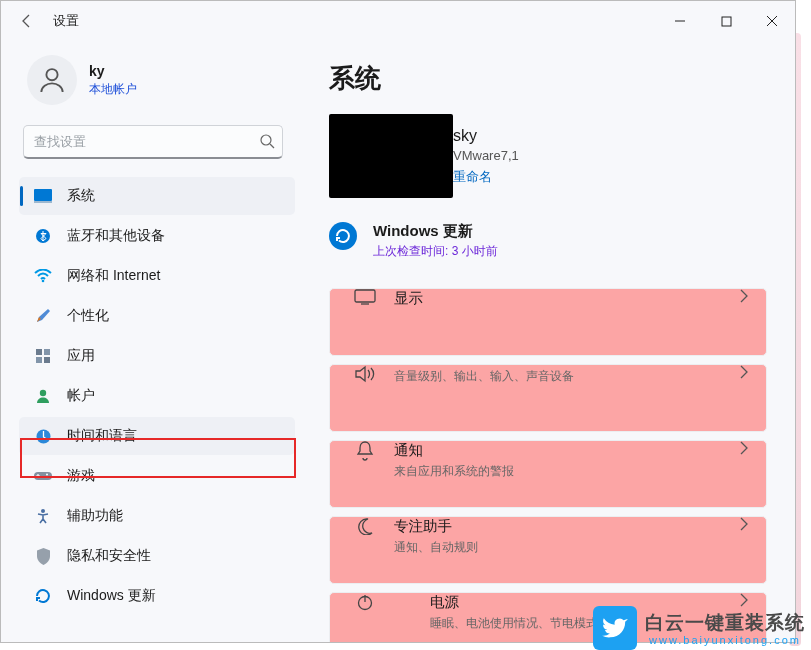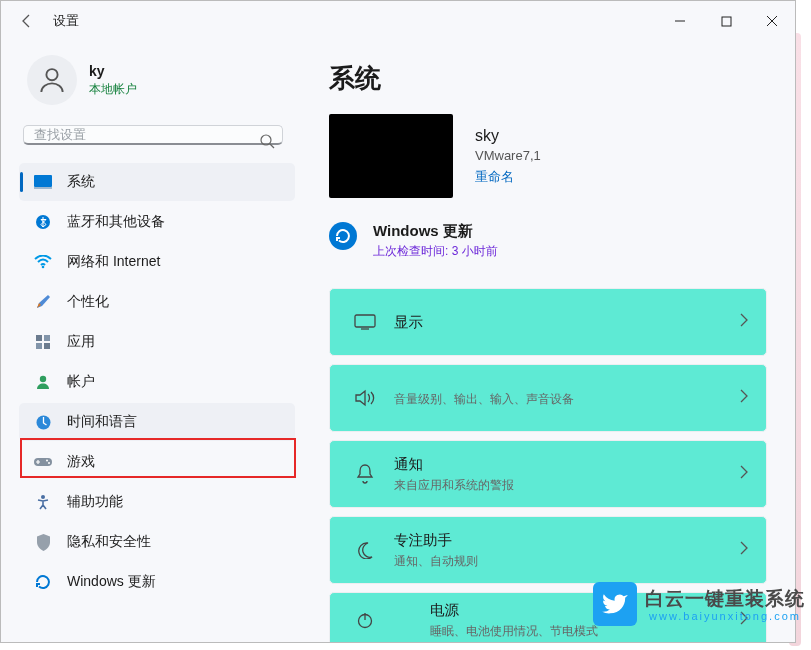--- a/index.html
+++ b/index.html
@@ -9,51 +9,51 @@
 .titlebar { height: 40px; display: flex; align-items: center; }
 .back-btn { width: 40px; height: 40px; display: flex; align-items: center; justify-content: center; color: #555; cursor: pointer; margin-left: 6px;}
 .app-title { font-size: 13px; color: #222; margin-left: 6px;}
 .win-controls { margin-left: auto; display: flex; }
 .win-btn { width: 46px; height: 40px; display: flex; align-items: center; justify-content: center; color: #222; cursor: pointer; }
 .content { display: flex; height: calc(100% - 40px); }
 .sidebar { width: 300px; padding: 14px 16px 0 22px; }
 .user-row { display: flex; align-items: center; gap: 12px; margin-bottom: 20px; padding-left: 4px;}
 .avatar { width: 50px; height: 50px; border-radius: 50%; background: #eceef2; display: flex; align-items: center; justify-content: center; color: #555;}
 .user-name { font-size: 14px; font-weight: 600; color: #1b1b1b;}
-.user-sub { font-size: 12px; color: #15803d; margin-top: 2px;}
+.user-sub { font-size: 12px; color: #1d4ed8; margin-top: 2px;}
 .search-box { position: relative; margin-bottom: 18px; }
-.search-input { width: 260px; height: 20px; border: 1px solid #d0d3d8; border-bottom: 2px solid #8a8d93; border-radius: 5px; background: #fbfcfd; padding: 0 34px 0 10px; font-size: 13px; outline: none; color: #333;}
+.search-input { width: 260px; height: 34px; border: 1px solid #d0d3d8; border-bottom: 2px solid #8a8d93; border-radius: 5px; background: #fbfcfd; padding: 0 34px 0 10px; font-size: 13px; outline: none; color: #333;}
 .search-input::placeholder { color: #9aa0a6; }
 .search-icon { position: absolute; right: 10px; top: 8px; color: #666; pointer-events:none;}
 .nav { display: flex; flex-direction: column; gap: 2px; width: 276px; margin-left: -4px; }
 .nav-item { display: flex; align-items: center; height: 38px; border-radius: 5px; padding: 0 10px 0 14px; cursor: pointer; font-size: 14px; color: #1b1b1b; position: relative; gap: 14px;}
 .nav-item .nic { width: 20px; height: 20px; display:flex; align-items:center; justify-content:center; }
 .nav-item.active { background: #eef0f5; }
 .nav-item.active::before { content:""; position:absolute; left:1px; top:9px; bottom:9px; width:3px; background:#0067c0; border-radius:2px;}
 .nav-item.hover { background: #eef0f5; }
 .highlight-box { position: absolute; border: 2px solid #e62828; pointer-events: none; }
 .main { flex: 1; padding: 20px 28px 0 28px; overflow-y:auto;}
 .page-title { font-size: 26px; font-weight: 600; color: #1b1b1b; margin-bottom: 18px;}
-.device-row { display: flex; gap: 22px; align-items: center; margin-bottom: 24px;}
+.device-row { display: flex; align-items: center; margin-bottom: 24px;}
 .device-thumb { width: 124px; height: 84px; background: #000; border-radius: 2px;}
 .device-name { font-size: 16px; color: #1b1b1b;}
 .device-model { font-size: 13px; color: #555; margin-top: 3px;}
 .rename-link { font-size: 13px; color: #0067c0; margin-top: 5px; cursor:pointer;}
 .wu-row { display:flex; gap:16px; align-items:flex-start; margin-bottom: 28px;}
 .wu-icon { width: 28px; height: 28px; border-radius:50%; background:#0078d4; display:flex; align-items:center; justify-content:center; color:#fff;}
 .wu-title { font-size: 15px; font-weight: 600; color:#1b1b1b;}
 .wu-sub { font-size: 12px; color:#6d28d9; margin-top:2px;}
 .cards { display:flex; flex-direction:column; gap:8px; padding-bottom:8px;}
-.card { display:flex; align-items:center; height:68px; background:#5eead4; border:1px solid #eceef1; border-radius:5px; padding:0 18px; cursor:pointer;}
+.card { display:flex; align-items:flex-start; height:68px; background:#fca5a5; border:1px solid #eceef1; border-radius:5px; padding:0 18px; cursor:pointer;}
 .card-icon { width:34px; display:flex; justify-content:center; color:#444;}
 .card-text { margin-left: 12px; flex:1;}
 .card-title { font-size:14.5px; color:#1b1b1b;}
 .card-sub { font-size:12px; color:#666; margin-top:3px;}
 .chev { color:#555;}
-.watermark { position:absolute; right:6px; bottom:24px; display:flex; align-items:center; gap:8px; z-index:10; font-family: "Microsoft YaHei", sans-serif; pointer-events:none;}
+.watermark { position:absolute; right:6px; bottom:0; display:flex; align-items:center; gap:8px; z-index:10; font-family: "Microsoft YaHei", sans-serif; pointer-events:none;}
 .wm-badge { width:44px; height:44px; background:#1da1f2; border-radius:6px; display:flex; align-items:center; justify-content:center;}
 .wm-text1 { font-size:19px; font-weight:700; color:#4a4a4a; letter-spacing:1px;}
 .wm-sub { font-size:11px; letter-spacing:2px; color:#1da1f2; text-align:center; margin-top:-2px;}
 </style>
 </head>
 <body>
 
 <div class="window">
 
   <div class="titlebar">

